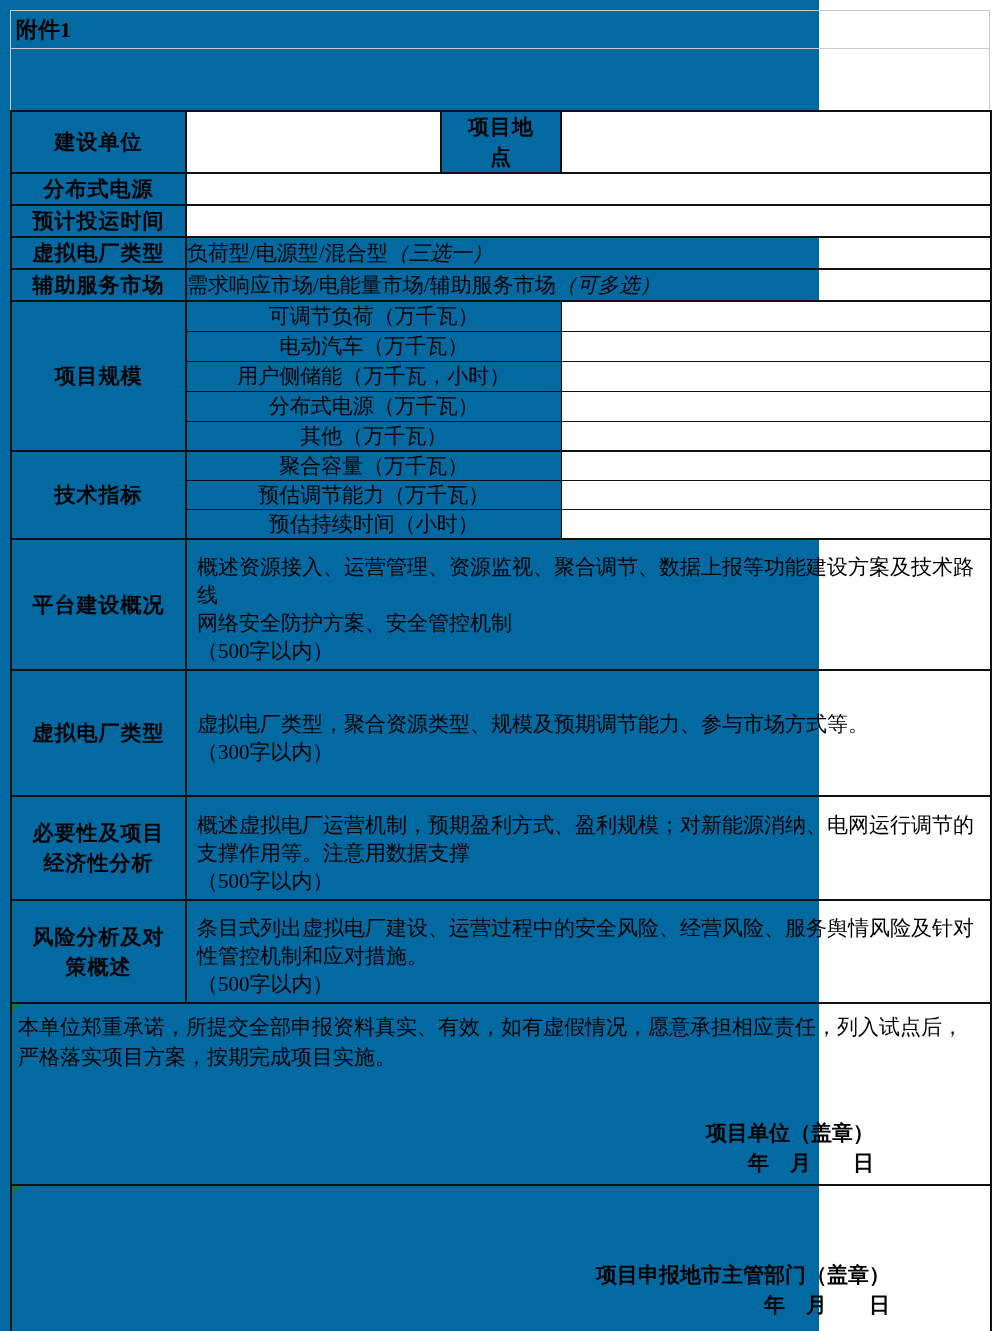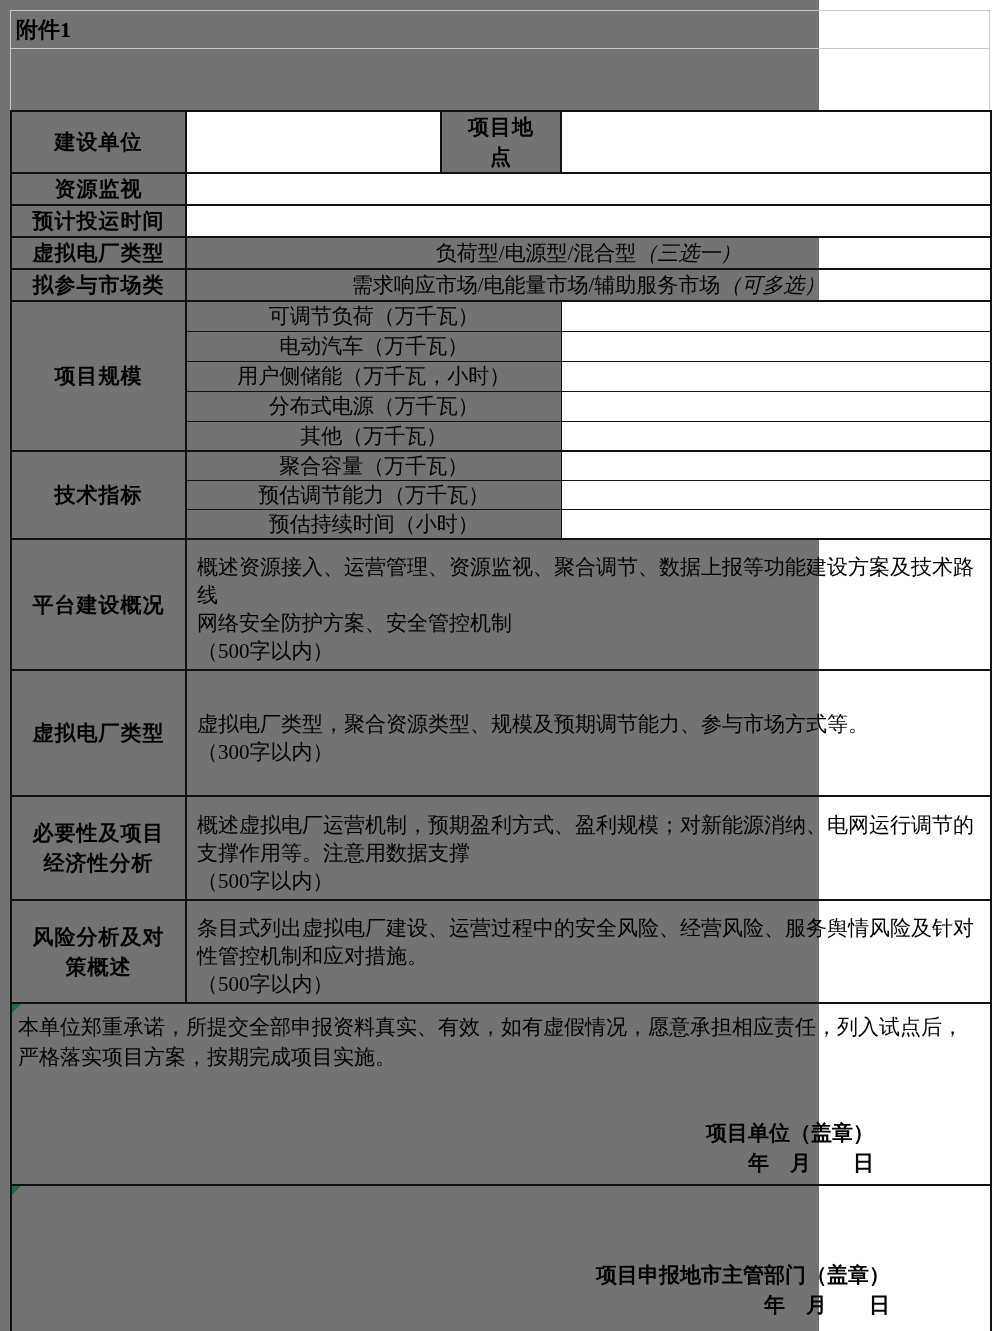--- a/index.html
+++ b/index.html
@@ -1,21 +1,21 @@
 <!DOCTYPE html>
 <html><head>
 <meta charset="utf-8">
 <style>
   * { margin: 0; padding: 0; box-sizing: border-box; }
   html, body { background: #ffffff; }
   .page {
     position: relative;
     width: 819px;
     height: 1331px;
-    background: #737373;
+    background: #0369a1;
     font-family: "Liberation Serif", "DejaVu Serif", serif;
     color: #000;
   }
   
   .top-box {
     position: absolute;
     left: 10px; top: 10px;
     width: 980px; height: 100px;
     border: 1px solid #c9c9c9;
     border-bottom: none;
@@ -60,21 +60,20 @@
     letter-spacing: 1px;
     padding: 0 20px;
     line-height: 30px;
   }
   td.mid {
     text-align: center;
     vertical-align: middle;
   }
   td.valcell { background: #fff; }
   td.centerval {
-    text-align: center;
     vertical-align: middle;
   }
   tr.sub td { border-top-width: 1px; border-bottom-width: 1px; }
   tr.sub td.mid { border-right-width: 1px; }
   tr.sub td.valcell { border-left-width: 1px; }
   tr.sub td.lab { border-top-width: 2px; border-bottom-width: 2px; text-align: center; }
   tr.sub.secend td { border-bottom-width: 2px; }
   .note-italic { font-style: italic; }
   td.content {
     vertical-align: middle;
@@ -120,38 +119,38 @@
     <tbody>
 
       <tr style="height:28px">
         <td class="lab">建设单位</td>
         <td class="valcell"></td>
         <td class="lab">项目地点</td>
         <td class="valcell"></td>
       </tr>
 
       <tr style="height:32px">
-        <td class="lab">资源监视</td>
+        <td class="lab">分布式电源</td>
         <td class="valcell" colspan="3"></td>
       </tr>
 
       <tr style="height:29px">
         <td class="lab">预计投运时间</td>
         <td class="valcell" colspan="3"></td>
       </tr>
 
       <tr style="height:28px">
         <td class="lab">虚拟电厂类型</td>
         <td class="centerval" colspan="3">
           <span>负荷型/电源型/混合型</span><span class="note-italic">（三选一）</span>
         </td>
       </tr>
 
       <tr style="height:28px">
-        <td class="lab">拟参与市场类</td>
+        <td class="lab">辅助服务市场</td>
         <td class="centerval" colspan="3">
           <span>需求响应市场/电能量市场/辅助服务市场</span><span class="note-italic">（可多选）</span>
         </td>
       </tr>
 
       <tr class="sub" style="height:30px">
         <td class="lab" rowspan="5">项目规模</td>
         <td class="mid" colspan="2">可调节负荷（万千瓦）</td>
         <td class="valcell"></td>
       </tr>

